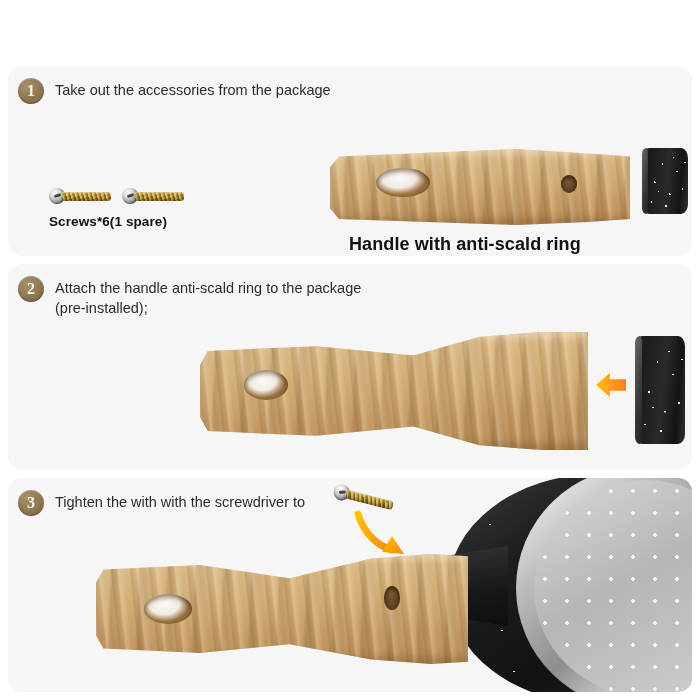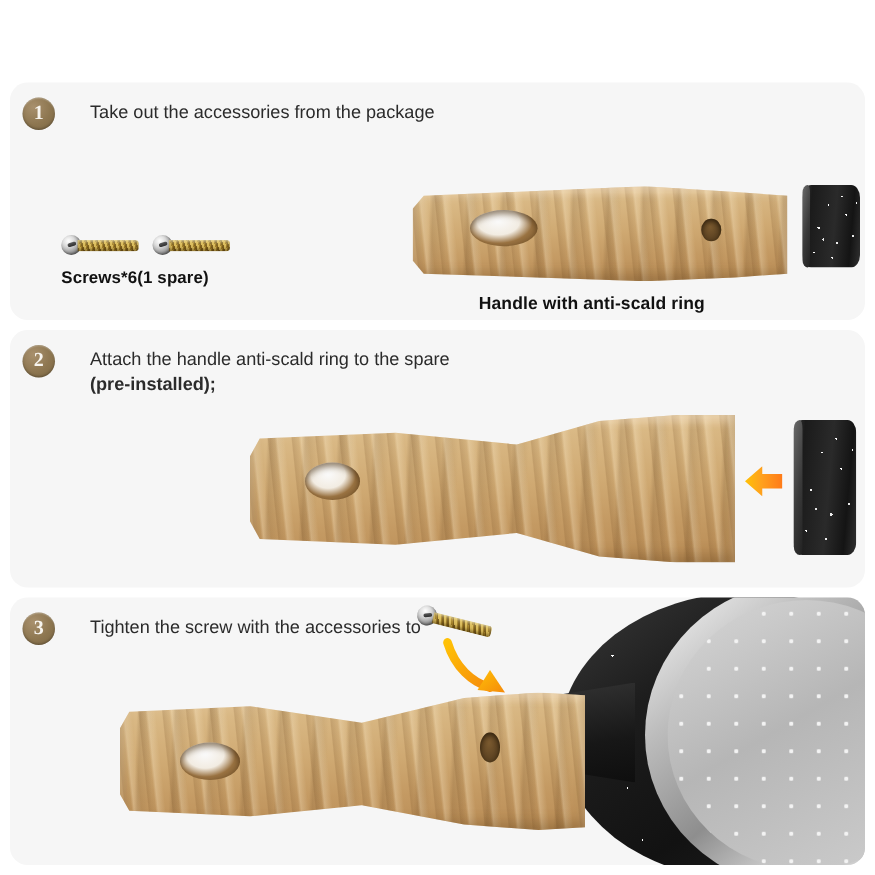--- a/index.html
+++ b/index.html
@@ -40,24 +40,24 @@
   .badge{
     width:26px;height:26px;border-radius:50%;
     background:radial-gradient(circle at 34% 30%, #a8906d 0%, #8d7650 55%, #7d6844 100%);
     color:#f7f4ee;font-size:16px;font-weight:700;
     font-family:"Liberation Serif",serif;
     display:flex;align-items:center;justify-content:center;
     box-shadow:inset 0 -1px 2px rgba(0,0,0,.28), inset 0 1px 1px rgba(255,255,255,.25);
     flex:0 0 auto;
   }
   .step-text{
-    margin-left:28px;color:#2b2b2b;font-size:14.5px;line-height:20px;
+    margin-left:11px;color:#2b2b2b;font-size:14.5px;line-height:20px;
     padding-top:2px;max-width:430px;
   }
-  .step-text .l2{display:block;font-weight:bold;}
+  .step-text .l2{display:block;}
 
   .cap{
     position:absolute;color:#111;font-weight:700;font-size:13.5px;
     letter-spacing:.1px;white-space:nowrap;
   }
 
   
   .handle{position:absolute;}
   .handle .body{
     position:absolute;inset:0;
@@ -205,34 +205,34 @@
       <div class="shaft" style="width:49px;"></div>
     </div>
     <div class="cap" style="left:41px;top:148px;">Screws*6(1 spare)</div>
 
     <div class="handle" style="left:322px;top:83px;width:300px;height:76px;
                 clip-path:polygon(0% 24%, 3% 10%, 62% 0%, 86% 6%, 100% 10%, 100% 92%, 86% 96%, 62% 100%, 3% 92%, 0% 78%);">
       <div class="body"></div>
       <div class="hole" style="left:46px;top:19px;width:54px;height:29px;"></div>
       <div class="hole2" style="left:231px;top:26px;width:16px;height:18px;"></div>
     </div>
-    <div class="cap" style="left:375px;top:168px;font-size:14px;">Handle with anti-scald ring</div>
+    <div class="cap" style="left:341px;top:168px;font-size:18px;">Handle with anti-scald ring</div>
 
     <div class="ring" style="left:634px;top:82px;width:46px;height:66px;">
       <div class="band"></div>
       <div class="inner"></div>
     </div>
   </div>
 
   <div class="card" id="card2">
 
     <div class="step-head">
       <div class="badge">2</div>
       <div class="step-text">
-        <span>Attach the handle anti-scald ring to the spare</span>
+        <span>Attach the handle anti-scald ring to the package</span>
         <span class="l2">(pre-installed);</span>
       </div>
     </div>
 
     <div class="handle" style="left:192px;top:68px;width:388px;height:118px;
                 clip-path:polygon(0% 28%, 2% 16%, 30% 12%, 55% 20%, 72% 4%, 88% 0%, 100% 0%, 100% 100%, 88% 100%, 72% 96%, 55% 80%, 30% 88%, 2% 84%, 0% 72%);">
       <div class="body"></div>
       <div class="hole" style="left:44px;top:38px;width:44px;height:30px;"></div>
     </div>
 
@@ -244,21 +244,21 @@
       <div class="band"></div>
       <div class="inner"></div>
     </div>
   </div>
 
   <div class="card" id="card3">
 
     <div class="step-head">
       <div class="badge">3</div>
       <div class="step-text">
-        <span>Tighten the screw with the accessories to</span>
+        <span>Tighten the with with the screwdriver to</span>
       </div>
     </div>
 
     <div class="pan" style="left:430px;top:-8px;width:310px;height:240px;">
       <div class="granite" style="left:10px;top:4px;width:300px;height:230px;"></div>
       <div class="rim" style="left:78px;top:-4px;width:250px;height:244px;"></div>
       <div class="base" style="left:96px;top:10px;width:222px;height:216px;"></div>
       <div class="neck" style="left:0px;top:76px;width:70px;height:80px;
                   clip-path:polygon(0% 14%, 100% 0%, 100% 100%, 0% 86%);"></div>
     </div>

